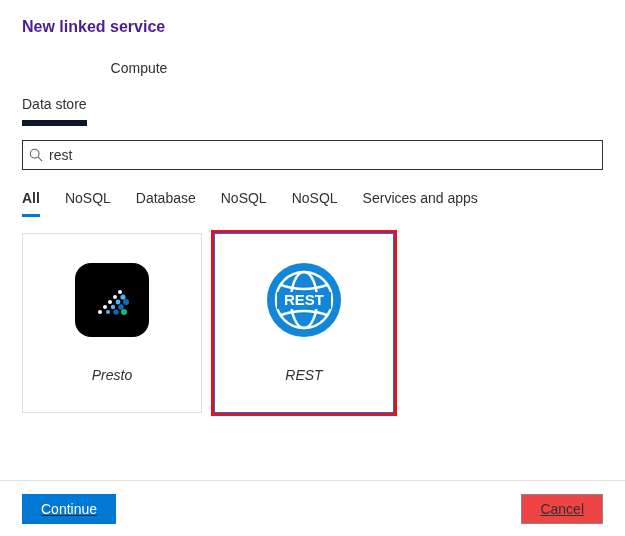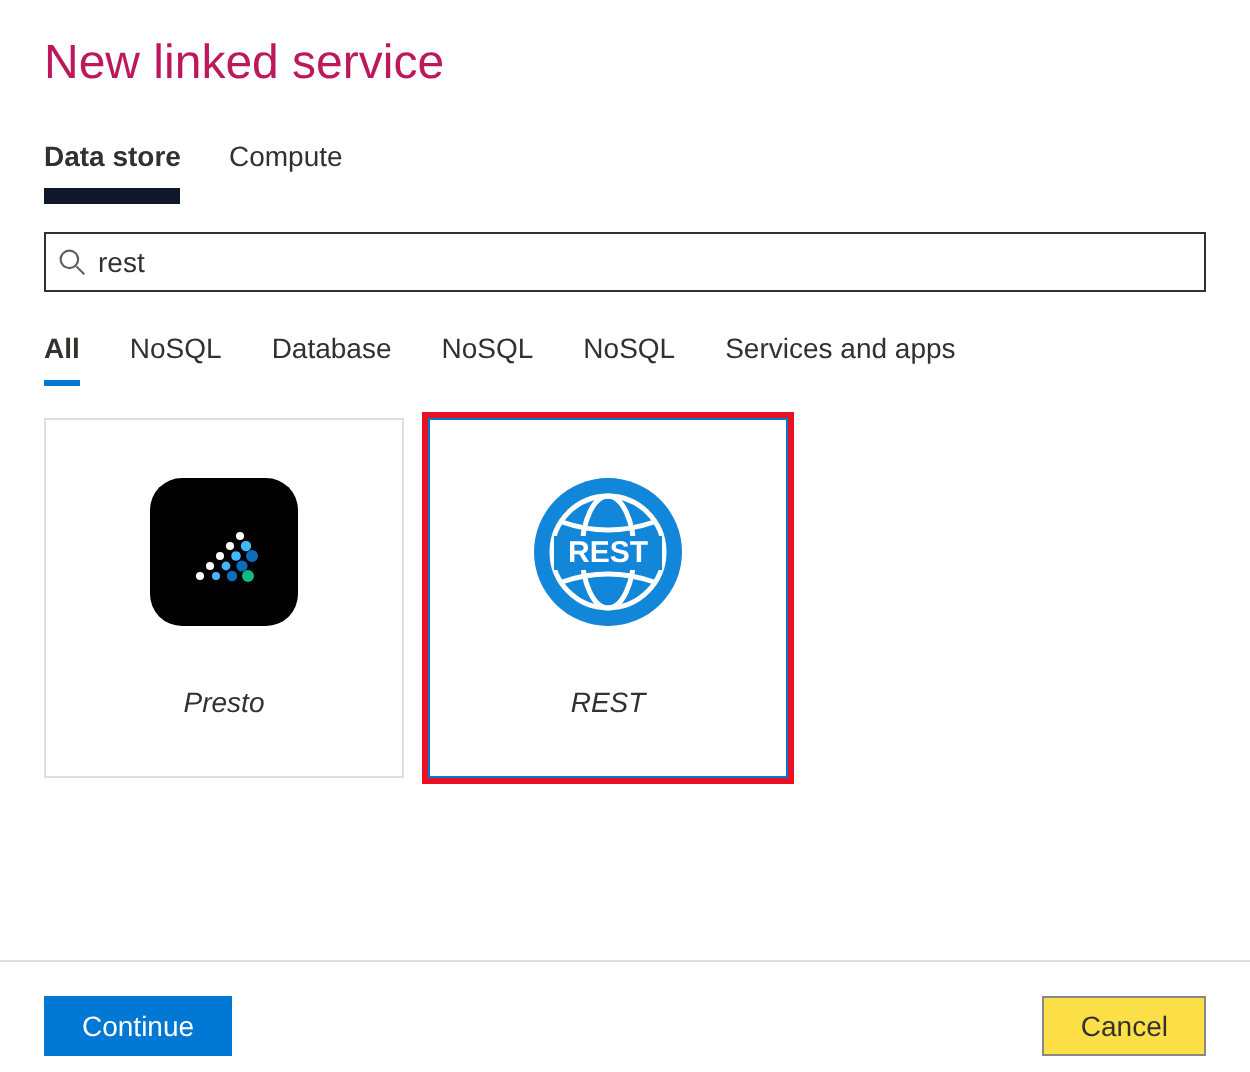--- a/index.html
+++ b/index.html
@@ -8,41 +8,42 @@
       background: #fff;
       width: 625px;
       height: 536px;
       position: relative;
       color: #323130;
     }
     .panel {
       padding: 18px 22px 0 22px;
     }
     .title {
-      font-size: 24px;
-      font-weight: 400;
+      font-size: 16px;
+      font-weight: 700;
       margin-bottom: 18px;
-      color: #be185d;
+      color: #4c1d95;
     }
     .tabs {
       display: flex;
       gap: 24px;
       border-bottom: 0px solid #e1dfdd;
       margin-bottom: 14px;
     }
     .tab {
       font-size: 14px;
       padding: 6px 0 8px 0;
       cursor: pointer;
       color: #323130;
       border-bottom: 3px solid transparent;
     }
     .tab.active {
-      font-weight: 700;
-      border-bottom: 8px solid #0f172a;
+      font-weight: 400;
+      border-bottom: 6px solid #0f172a;
+      margin-top: 36px;
     }
     .searchbox {
       display: flex;
       align-items: center;
       border: 1px solid #323130;
       height: 30px;
       padding: 0 6px;
       margin-bottom: 14px;
     }
     .searchbox svg { flex-shrink: 0; }
@@ -118,29 +119,31 @@
       align-items: center;
       justify-content: center;
       position: relative;
     }
     .footer {
       position: absolute;
       left: 0; right: 0; bottom: 0;
       height: 56px;
       border-top: 1px solid #e1dfdd;
       display: flex;
+      align-items: center;
       justify-content: space-between;
       padding: 17px 22px;
+      text-decoration: underline;
     }
     .btn {
       font-size: 14px;
       height: 30px;
       padding: 0 18px;
       border: 1px solid #8a8886;
-      background: #fde047;
+      background: #ef4444;
       cursor: pointer;
       color: #323130;
     }
     .btn.primary {
       background: #0078d4;
       border-color: #0078d4;
       color: #fff;
     }
   </style>
 </head>

